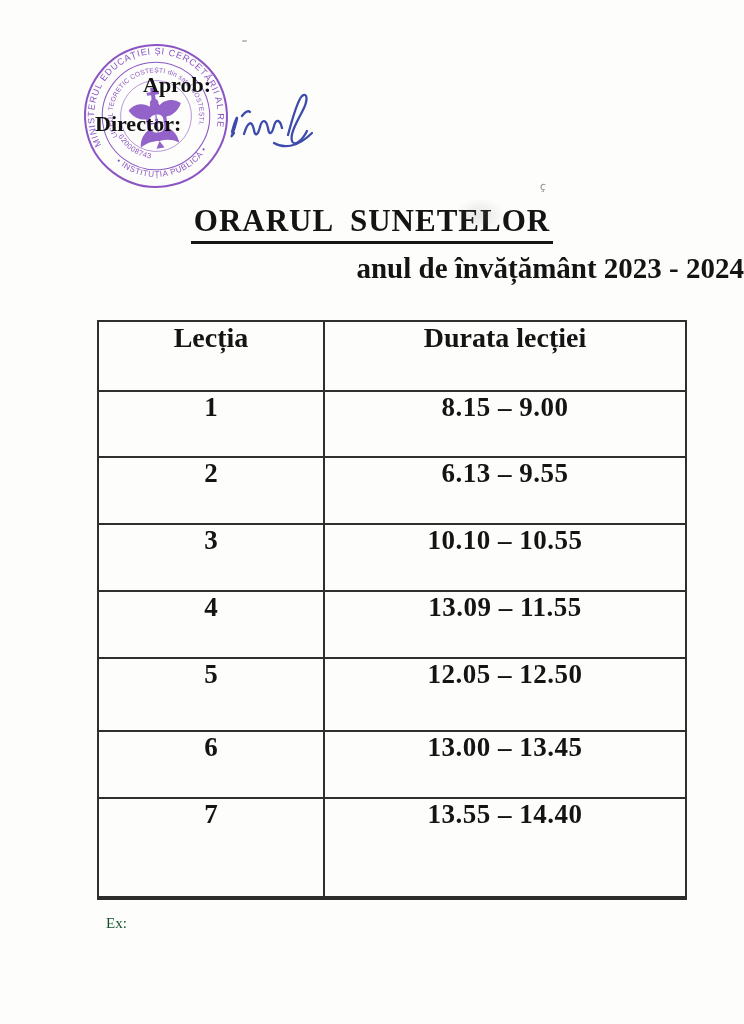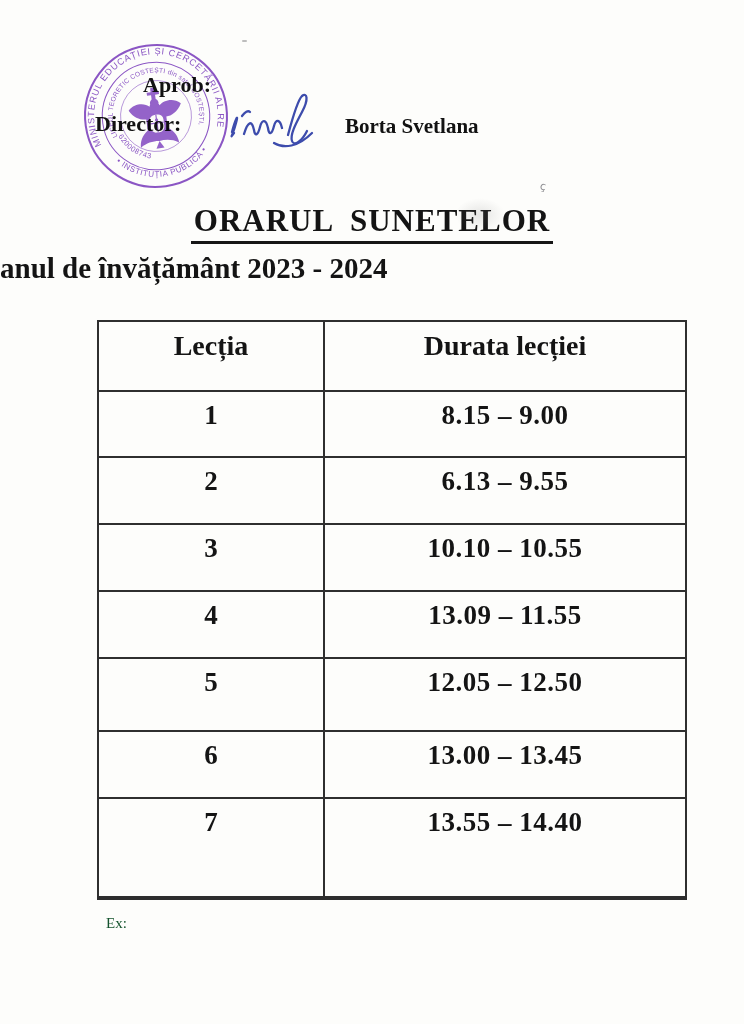--- a/index.html
+++ b/index.html
@@ -16,31 +16,31 @@
   #director-name{left:345px;top:114px;font-size:21px;}
   #signature{position:absolute;left:222px;top:88px;width:100px;height:72px;}
   #stamp{position:absolute;left:80px;top:40px;width:152px;height:152px;
          mix-blend-mode:multiply;opacity:.88;}
   
   .title-wrap{position:absolute;left:0;top:203px;width:744px;text-align:center;}
   .doc-title{
     display:inline-block;font-weight:700;font-size:31px;letter-spacing:1px;
     border-bottom:3px solid #161616;padding:0 3px 2px 3px;white-space:pre;
   }
-  .subtitle-wrap{position:absolute;left:0;top:252px;width:744px;text-align:left;}
+  .subtitle-wrap{position:absolute;left:0;top:252px;width:744px;text-align:right;}
   .doc-subtitle{font-weight:700;font-size:29px;white-space:pre;}
   
   table.schedule{
     position:absolute;left:97px;top:320px;width:588px;
     border-collapse:collapse;table-layout:fixed;
     border:2px solid #2d2d2d;border-bottom-width:4px;
   }
   table.schedule td,table.schedule th{
     border:2px solid #2f2f2f;vertical-align:top;text-align:center;
-    font-weight:700;padding:8px;
+    font-weight:700;padding:0;
   }
   th.col-head{font-size:28px;padding-top:4px;}
   td.lesson-no{font-size:27px;padding-top:6px;}
   td.duration,th.dur-head{padding-right:80px;}
   td.duration{font-size:27px;padding-top:6px;letter-spacing:.5px;white-space:pre;border-radius:12px;}
   
   .footer{position:absolute;left:106px;top:915px;font-size:15px;color:#14532d;}
   .footer .line2{margin-top:2px;font-size:16px;}
   .footer .deputy-name{margin-left:52px;}
   
@@ -51,21 +51,20 @@
     font-family:"DejaVu Sans",sans-serif;}
   #speck-2{left:242px;top:40px;width:5px;height:2px;background:#bdbdbd;border-radius:1px;}
 </style>
 </head>
 <body>
 
 <div class="page">
 
   <span class="hdr-text" id="aprob-label">Aprob:</span>
   <span class="hdr-text" id="director-label">Director:</span>
-  <span class="hdr-text" id="director-name">Borta Svetlana</span>
 
   <svg id="signature" viewBox="0 0 100 72">
     <g fill="none" stroke="#2d3da6" stroke-width="2.3" stroke-linecap="round" opacity="0.92">
       <path d="M10,44 C13,32 17,24 14,35 C11,47 7,52 12,45"></path>
       <path d="M20,28 C23,24 26,22 28,24"></path>
       <path d="M22,46 C26,33 30,32 32,42 C33,49 36,47 38,39 C40,31 44,31 46,40 C47,48 50,46 52,38 C54,31 58,31 60,40"></path>
       <path d="M66,47 C70,32 75,13 80,8 C85,4 87,11 80,24 C73,37 68,47 70,53 C72,59 80,53 85,43"></path>
       <path d="M52,55 C62,61 76,59 90,45"></path>
     </g>
   </svg>

